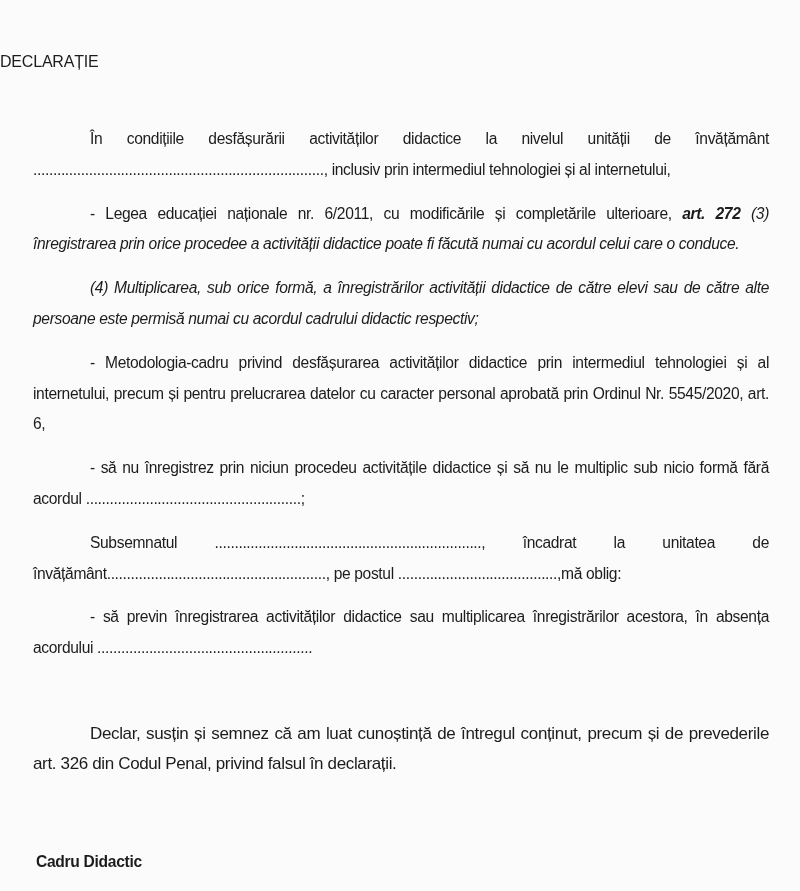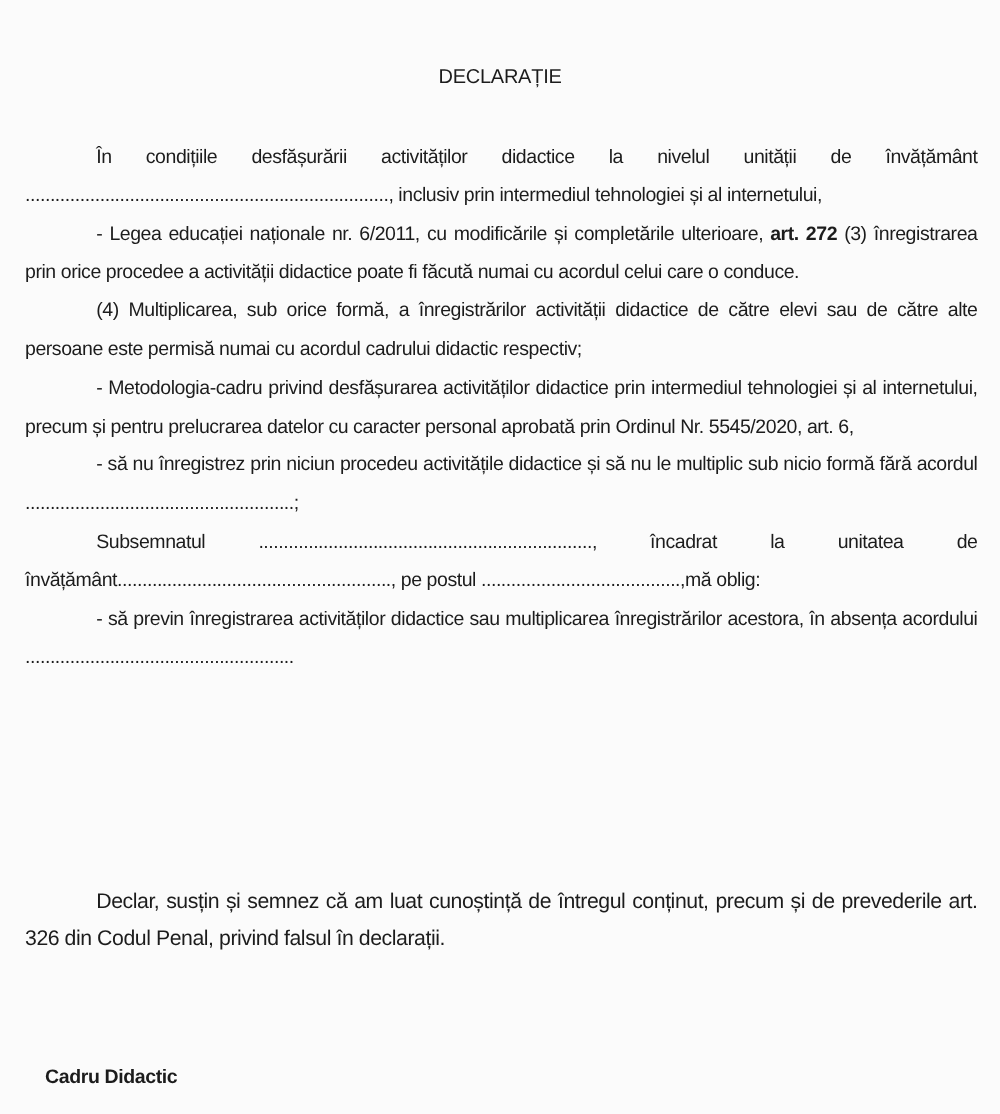--- a/index.html
+++ b/index.html
@@ -19,41 +19,40 @@
       position: absolute;
       left: 0; top: 0;
       width: 800px;
       height: 891px;
     }
     .title {
       position: absolute;
       top: 50px;
       left: 0;
       width: 800px;
-      text-align: center;
       font-size: 16px;
       letter-spacing: -0.2px;
       line-height: 24px;
     }
     .body-text {
       position: absolute;
       left: 20px;
       top: 111px;
       width: 762px;
       font-size: 15.6px;
       letter-spacing: -0.35px;
       line-height: 30.8px;
     }
     .p {
-      margin: 0;
+      margin: 13px;
       text-align: justify;
       text-align-last: left;
     }
     .indent { text-indent: 57px; }
-    .i { }
+    .i { font-style: italic; }
     .b { font-weight: bold; }
     .closing {
       position: absolute;
       left: 20px;
       top: 706px;
       width: 762px;
       font-size: 17px;
       letter-spacing: -0.35px;
       line-height: 30px;
     }

